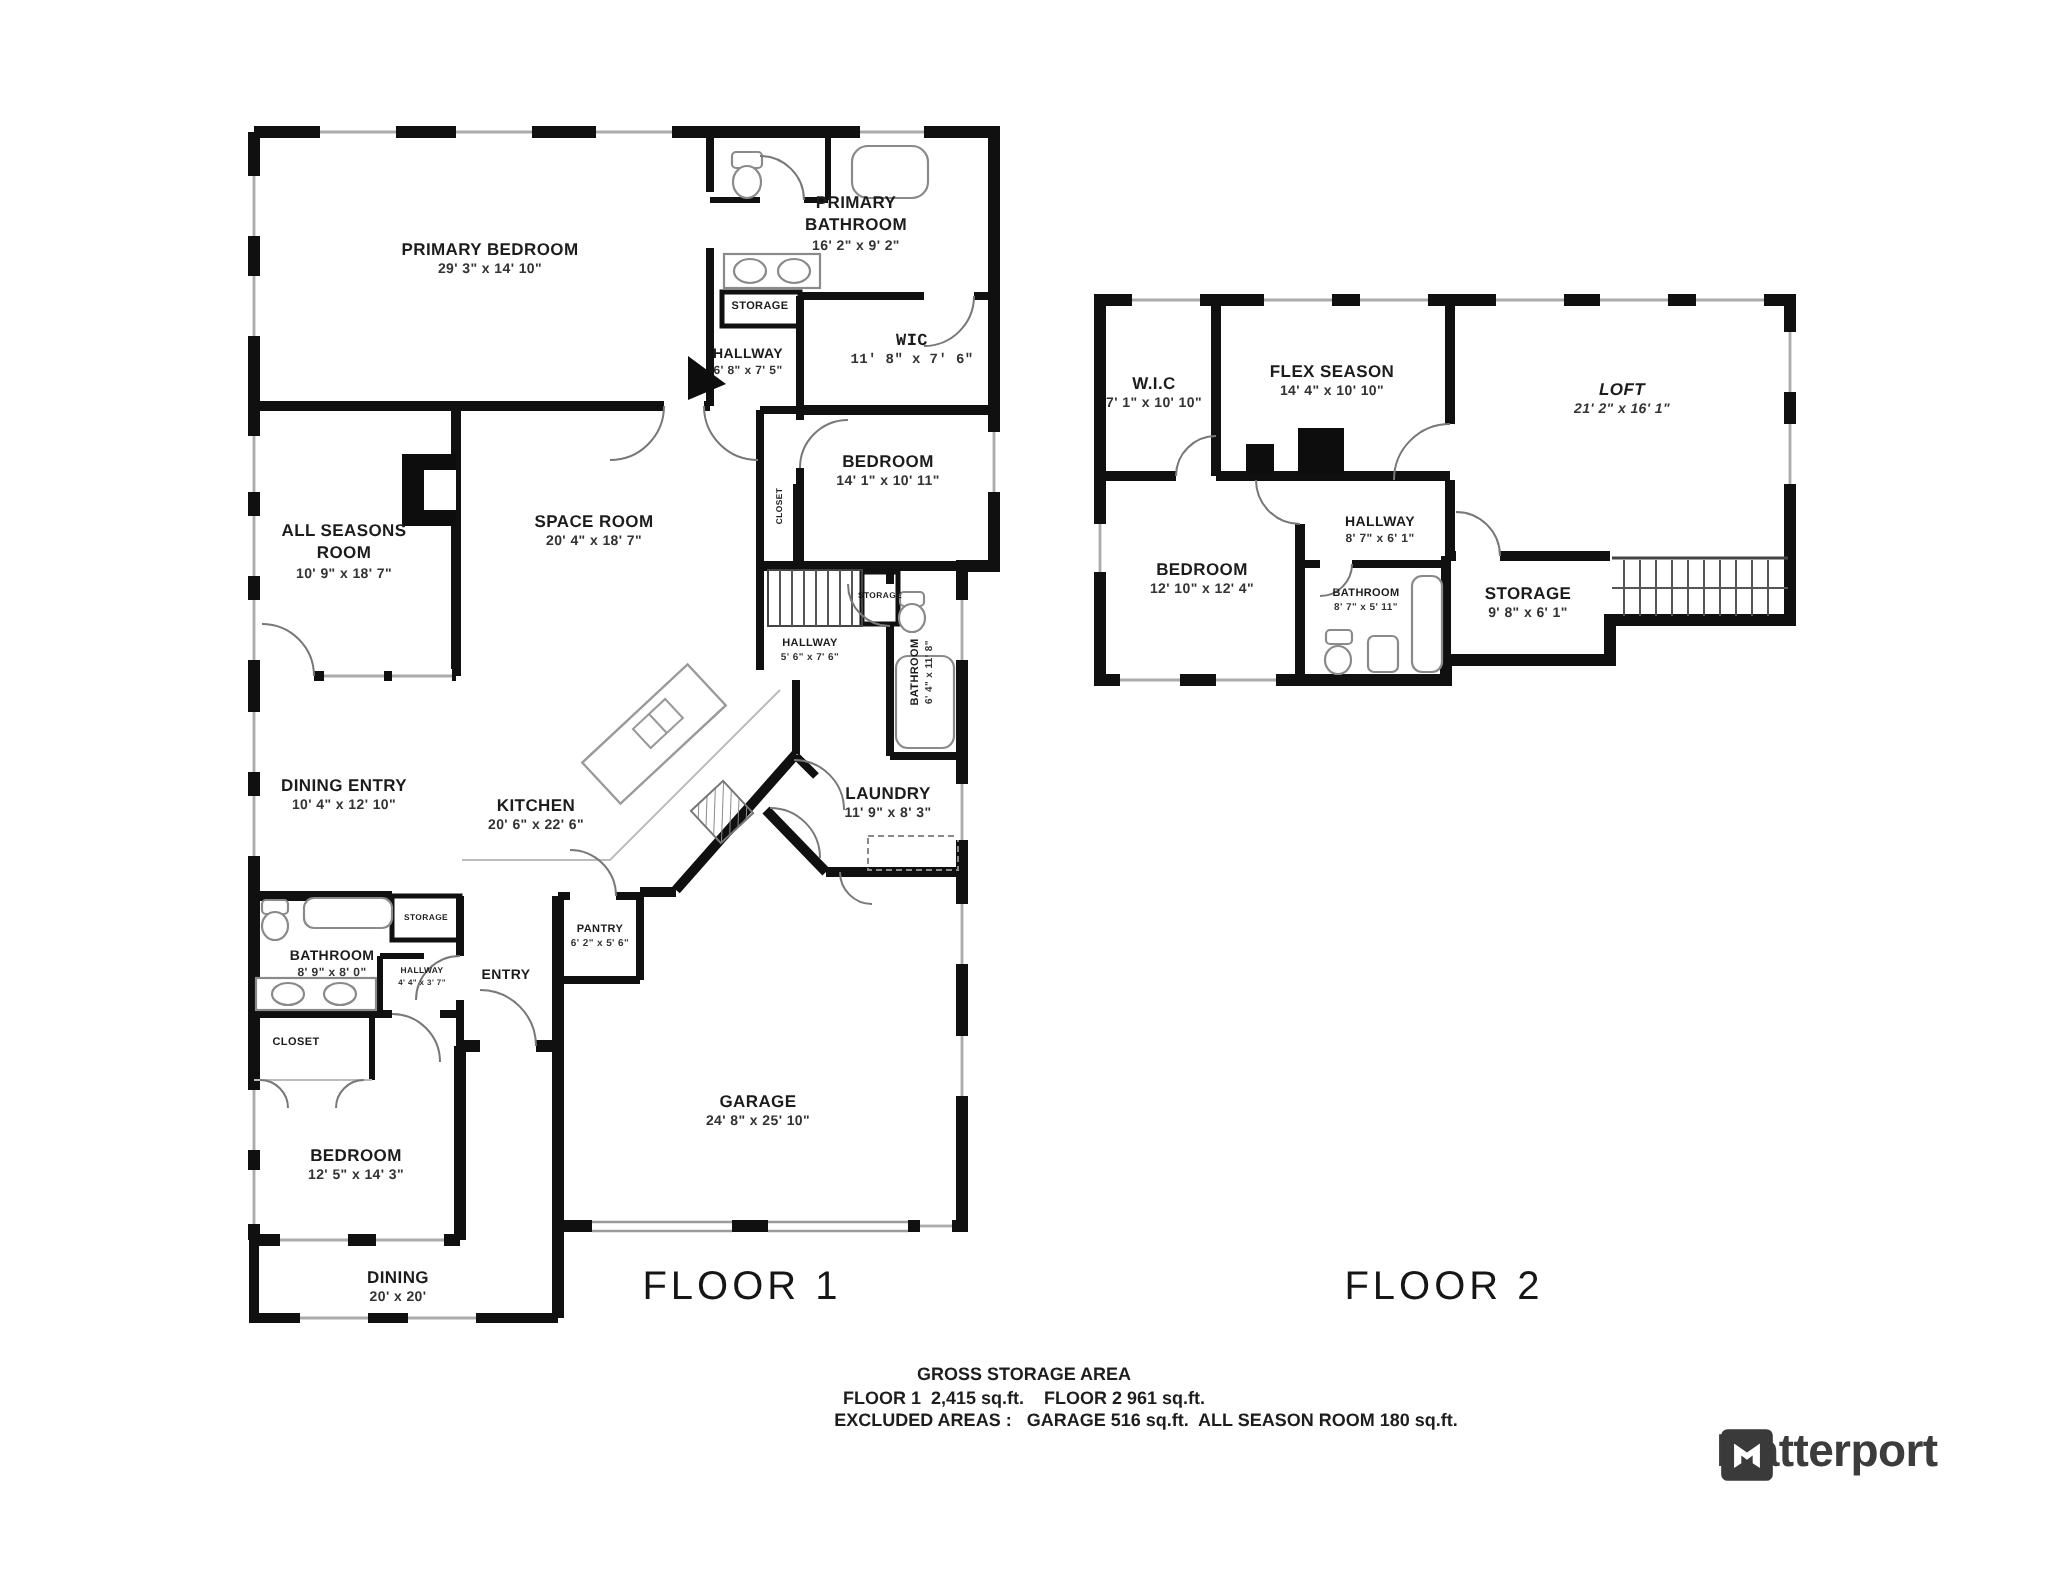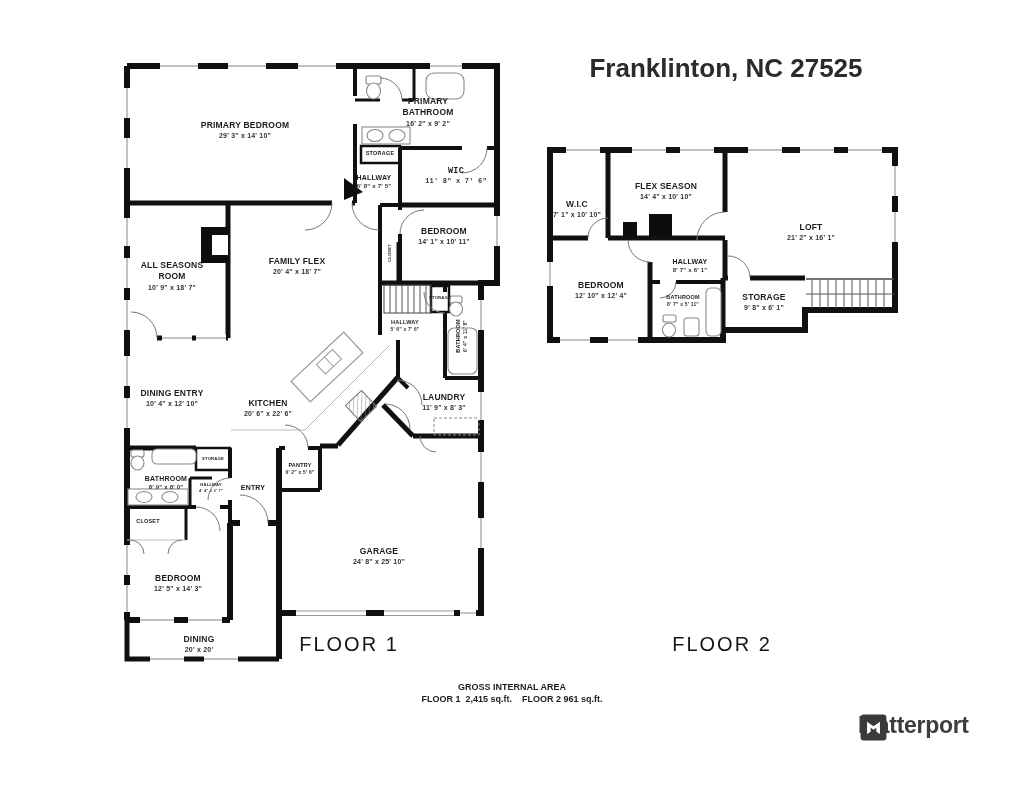--- a/index.html
+++ b/index.html
@@ -306,21 +306,21 @@
       </div>
       <div class="room-label xxs vert" style="left: 390px; top: 253px;">
         <div class="nm">CLOSET</div>
       </div>
       <div class="room-label m" style="left: 172px; top: 276px;">
         <div class="nm">ALL SEASONS
 ROOM</div>
         <div class="dm">10' 9" x 18' 7"</div>
       </div>
       <div class="room-label m" style="left: 297px; top: 266px;">
-        <div class="nm">FAMILY FLEX</div>
+        <div class="nm">SPACE ROOM</div>
         <div class="dm">20' 4" x 18' 7"</div>
       </div>
       <div class="room-label xxs" style="left: 440px; top: 298px;">
         <div class="nm">STORAGE</div>
       </div>
       <div class="room-label xs" style="left: 405px; top: 326px;">
         <div class="nm">HALLWAY</div>
         <div class="dm">5' 6" x 7' 6"</div>
       </div>
       <div class="room-label xs vert" style="left: 462px; top: 336px;">
@@ -367,29 +367,29 @@
       <div class="room-label m" style="left: 379px; top: 556px;">
         <div class="nm">GARAGE</div>
         <div class="dm">24' 8" x 25' 10"</div>
       </div>
       <div class="room-label m" style="left: 199px; top: 644px;">
         <div class="nm">DINING</div>
         <div class="dm">20' x 20'</div>
       </div>
     </div>
 <div class="labels">
-      <div class="room-label m" style="left: 577px; top: 209px;">
+      <div class="room-label m" style="left: 577px; top: 197px;">
         <div class="nm">W.I.C</div>
         <div class="dm">7' 1" x 10' 10"</div>
       </div>
       <div class="room-label m" style="left: 666px; top: 191px;">
         <div class="nm">FLEX SEASON</div>
         <div class="dm">14' 4" x 10' 10"</div>
       </div>
-      <div class="room-label m" style="left: 811px; top: 232px;">
+      <div class="room-label m" style="left: 811px; top: 200px; font-style: italic;">
         <div class="nm">LOFT</div>
         <div class="dm">21' 2" x 16' 1"</div>
       </div>
       <div class="room-label m" style="left: 601px; top: 290px;">
         <div class="nm">BEDROOM</div>
         <div class="dm">12' 10" x 12' 4"</div>
       </div>
       <div class="room-label s" style="left: 690px; top: 266px;">
         <div class="nm">HALLWAY</div>
         <div class="dm">8' 7" x 6' 1"</div>
@@ -398,29 +398,29 @@
         <div class="nm">BATHROOM</div>
         <div class="dm">8' 7" x 5' 11"</div>
       </div>
       <div class="room-label m" style="left: 764px; top: 302px;">
         <div class="nm">STORAGE</div>
         <div class="dm">9' 8" x 6' 1"</div>
       </div>
     </div>
 
 <div class="title">
-  <div>Franklinton, NC 27525</div>
 </div>
 
-<div class="floor-caption" style="left:349px;top:644px;">FLOOR 1</div>
+<div class="floor-caption" style="left:371px;top:644px;">FLOOR 1</div>
 <div class="floor-caption" style="left:722px;top:644px;">FLOOR 2</div>
 
 <div class="summary">
-  <div>GROSS INTERNAL AREA</div>
+  <div>GROSS STORAGE AREA</div>
   <div>FLOOR 1  2,415 sq.ft.    FLOOR 2 961 sq.ft.</div>
+  <div class="shift">EXCLUDED AREAS :   GARAGE 516 sq.ft.  ALL SEASON ROOM 180 sq.ft.</div>
 </div>
 
 <div class="logo">
   <svg width="31" height="31" viewBox="0 0 24 24">
     <rect x="2" y="2" width="20" height="20" rx="2.5" fill="#3a3a3a"></rect>
     <path d="M7 17 V7.5 L12 11 L17 7.5 V17 L14.2 15.2 V12.2 L12 13.8 L9.8 12.2 V15.2 Z" fill="#ffffff"></path>
   </svg>
   <span class="word">Matterport</span>
 </div>
 

